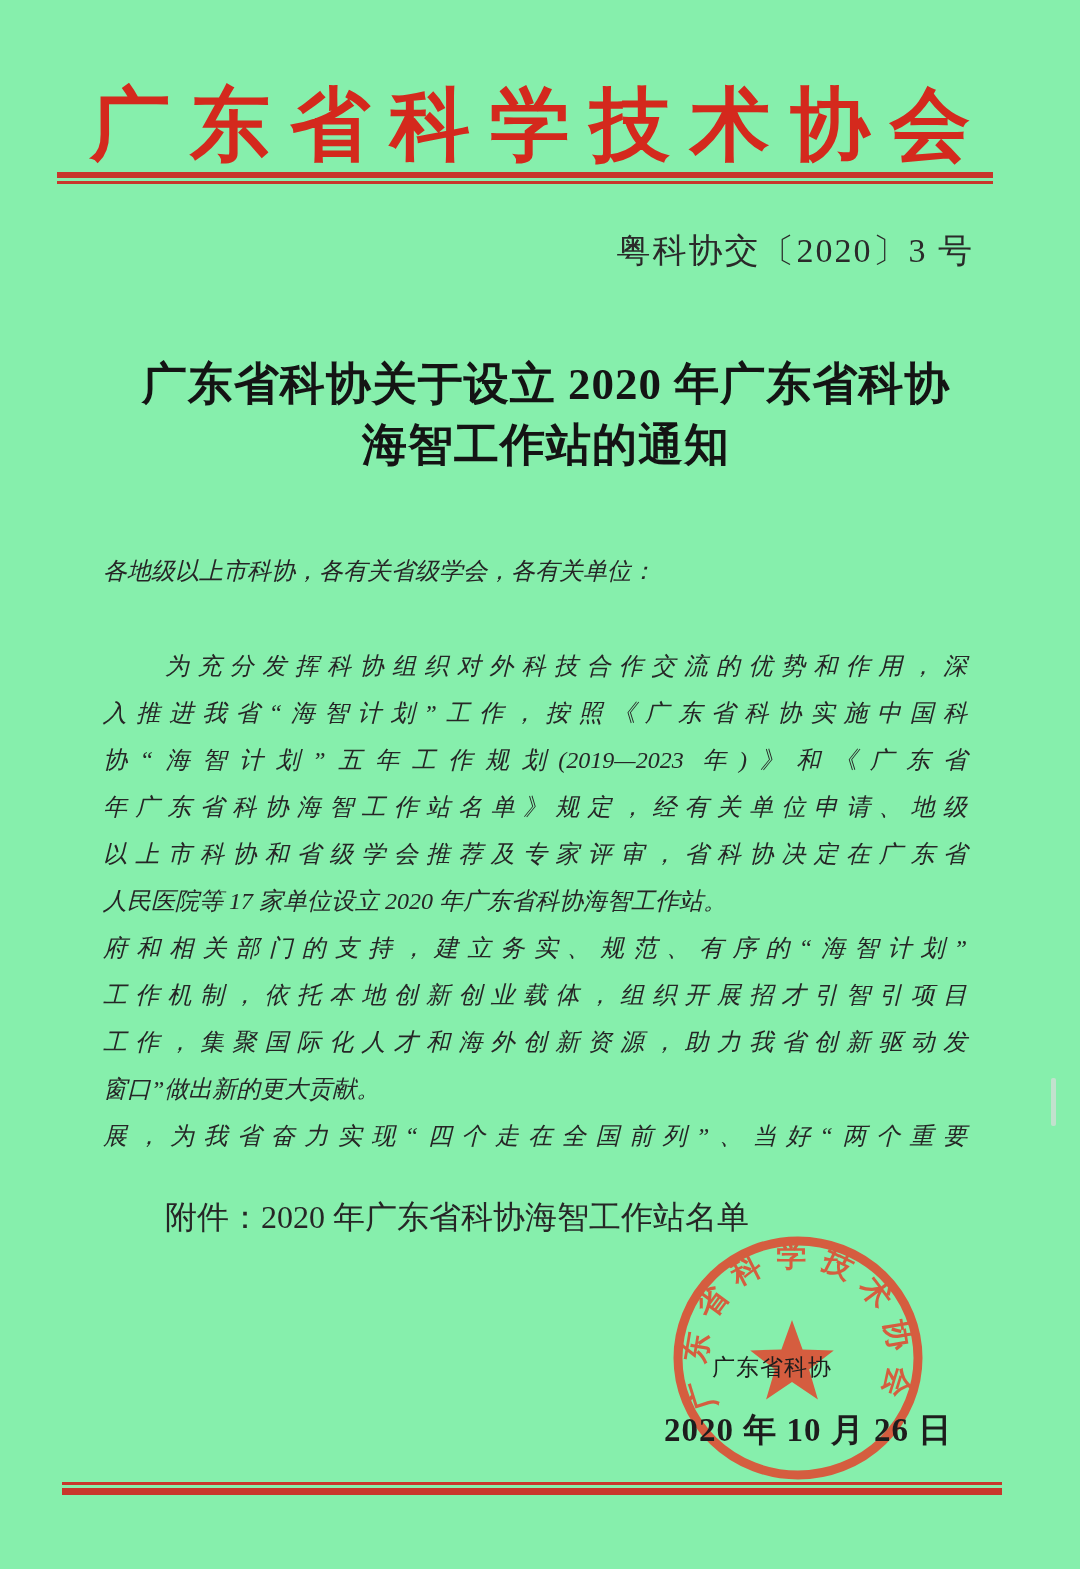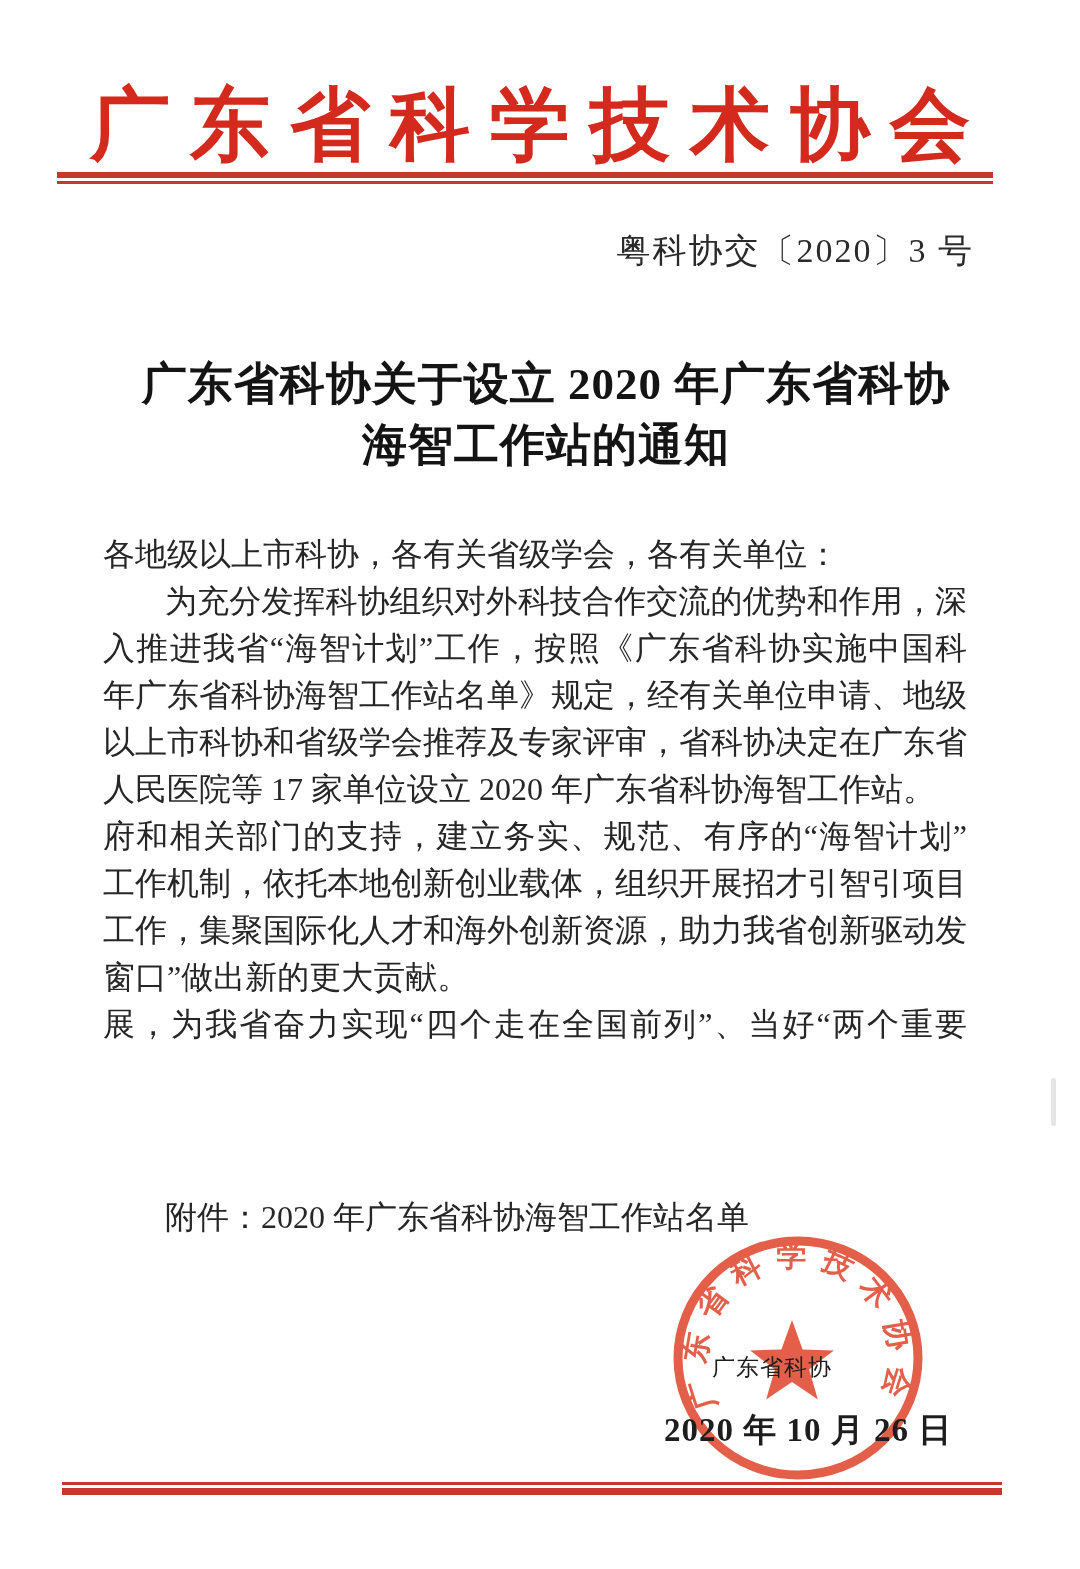--- a/index.html
+++ b/index.html
@@ -1,20 +1,20 @@
 <!DOCTYPE html>
 <html><head>
 <meta charset="utf-8">
 <style>
   html,body { margin:0; padding:0; background:#e9e9e9; }
   .page {
     position:relative;
     width:1080px; height:1569px;
     margin:0 auto;
-    background:#ffffff;
+    background:#86efac;
     font-family:"Liberation Serif","DejaVu Serif",serif;
     color:#232323;
     overflow:hidden;
   }
   
   .masthead {
     position:absolute; top:72px; left:0; width:100%;
     text-align:center;
     font-size:80px; font-weight:700;
     color:#d4291d;
@@ -35,26 +35,26 @@
   }
   
   .title {
     position:absolute; top:354px; left:0; width:100%;
     text-align:center;
     font-size:45px; font-weight:700; line-height:61px;
     color:#141414; letter-spacing:1px;margin-left:6px;
   }
   
   .body {
-    position:absolute; top:531px; left:103px; width:864px;
-    font-size:32px; line-height:47px; color:#262626;
+    position:absolute; top:548px; left:103px; width:864px;
+    font-size:24px; line-height:47px; color:#262626;font-style:italic;
   }
   .line { height:47px; white-space:nowrap; }
   .fill { white-space:normal; text-align:justify; text-align-last:justify; }
-  .indent { padding-left:62px; }
+  .indent { padding-left:62px;margin-top:48px; }
   .attachment {
     position:absolute; top:1196px; left:165px;
     font-size:32px; color:#262626; white-space:nowrap;
   }
   
   .seal { position:absolute; left:670px; top:1234px; width:256px; height:250px; opacity:.88; }
   
   .signer {
     position:absolute; top:1352px; left:712px;
     font-size:23px; color:#1d1d1d; letter-spacing:1px; white-space:nowrap;
@@ -92,20 +92,21 @@
   <div class="title">
     <div>广东省科协关于设立 2020 年广东省科协</div>
     <div>海智工作站的通知</div>
   </div>
 
   <div class="body">
     <div class="line">各地级以上市科协，各有关省级学会，各有关单位：</div>
 
     <div class="line fill indent">为充分发挥科协组织对外科技合作交流的优势和作用，深</div>
     <div class="line fill">入推进我省“海智计划”工作，按照《广东省科协实施中国科</div>
+    <div class="line fill">协“海智计划”五年工作规划(2019—2023 年)》和《广东省</div>
     <div class="line fill">年广东省科协海智工作站名单》规定，经有关单位申请、地级</div>
     <div class="line fill">以上市科协和省级学会推荐及专家评审，省科协决定在广东省</div>
     <div class="line">人民医院等 17 家单位设立 2020 年广东省科协海智工作站。</div>
 
     <div class="line fill">府和相关部门的支持，建立务实、规范、有序的“海智计划”</div>
     <div class="line fill">工作机制，依托本地创新创业载体，组织开展招才引智引项目</div>
     <div class="line fill">工作，集聚国际化人才和海外创新资源，助力我省创新驱动发</div>
     <div class="line">窗口”做出新的更大贡献。</div>
     <div class="line fill">展，为我省奋力实现“四个走在全国前列”、当好“两个重要</div>
   </div>

